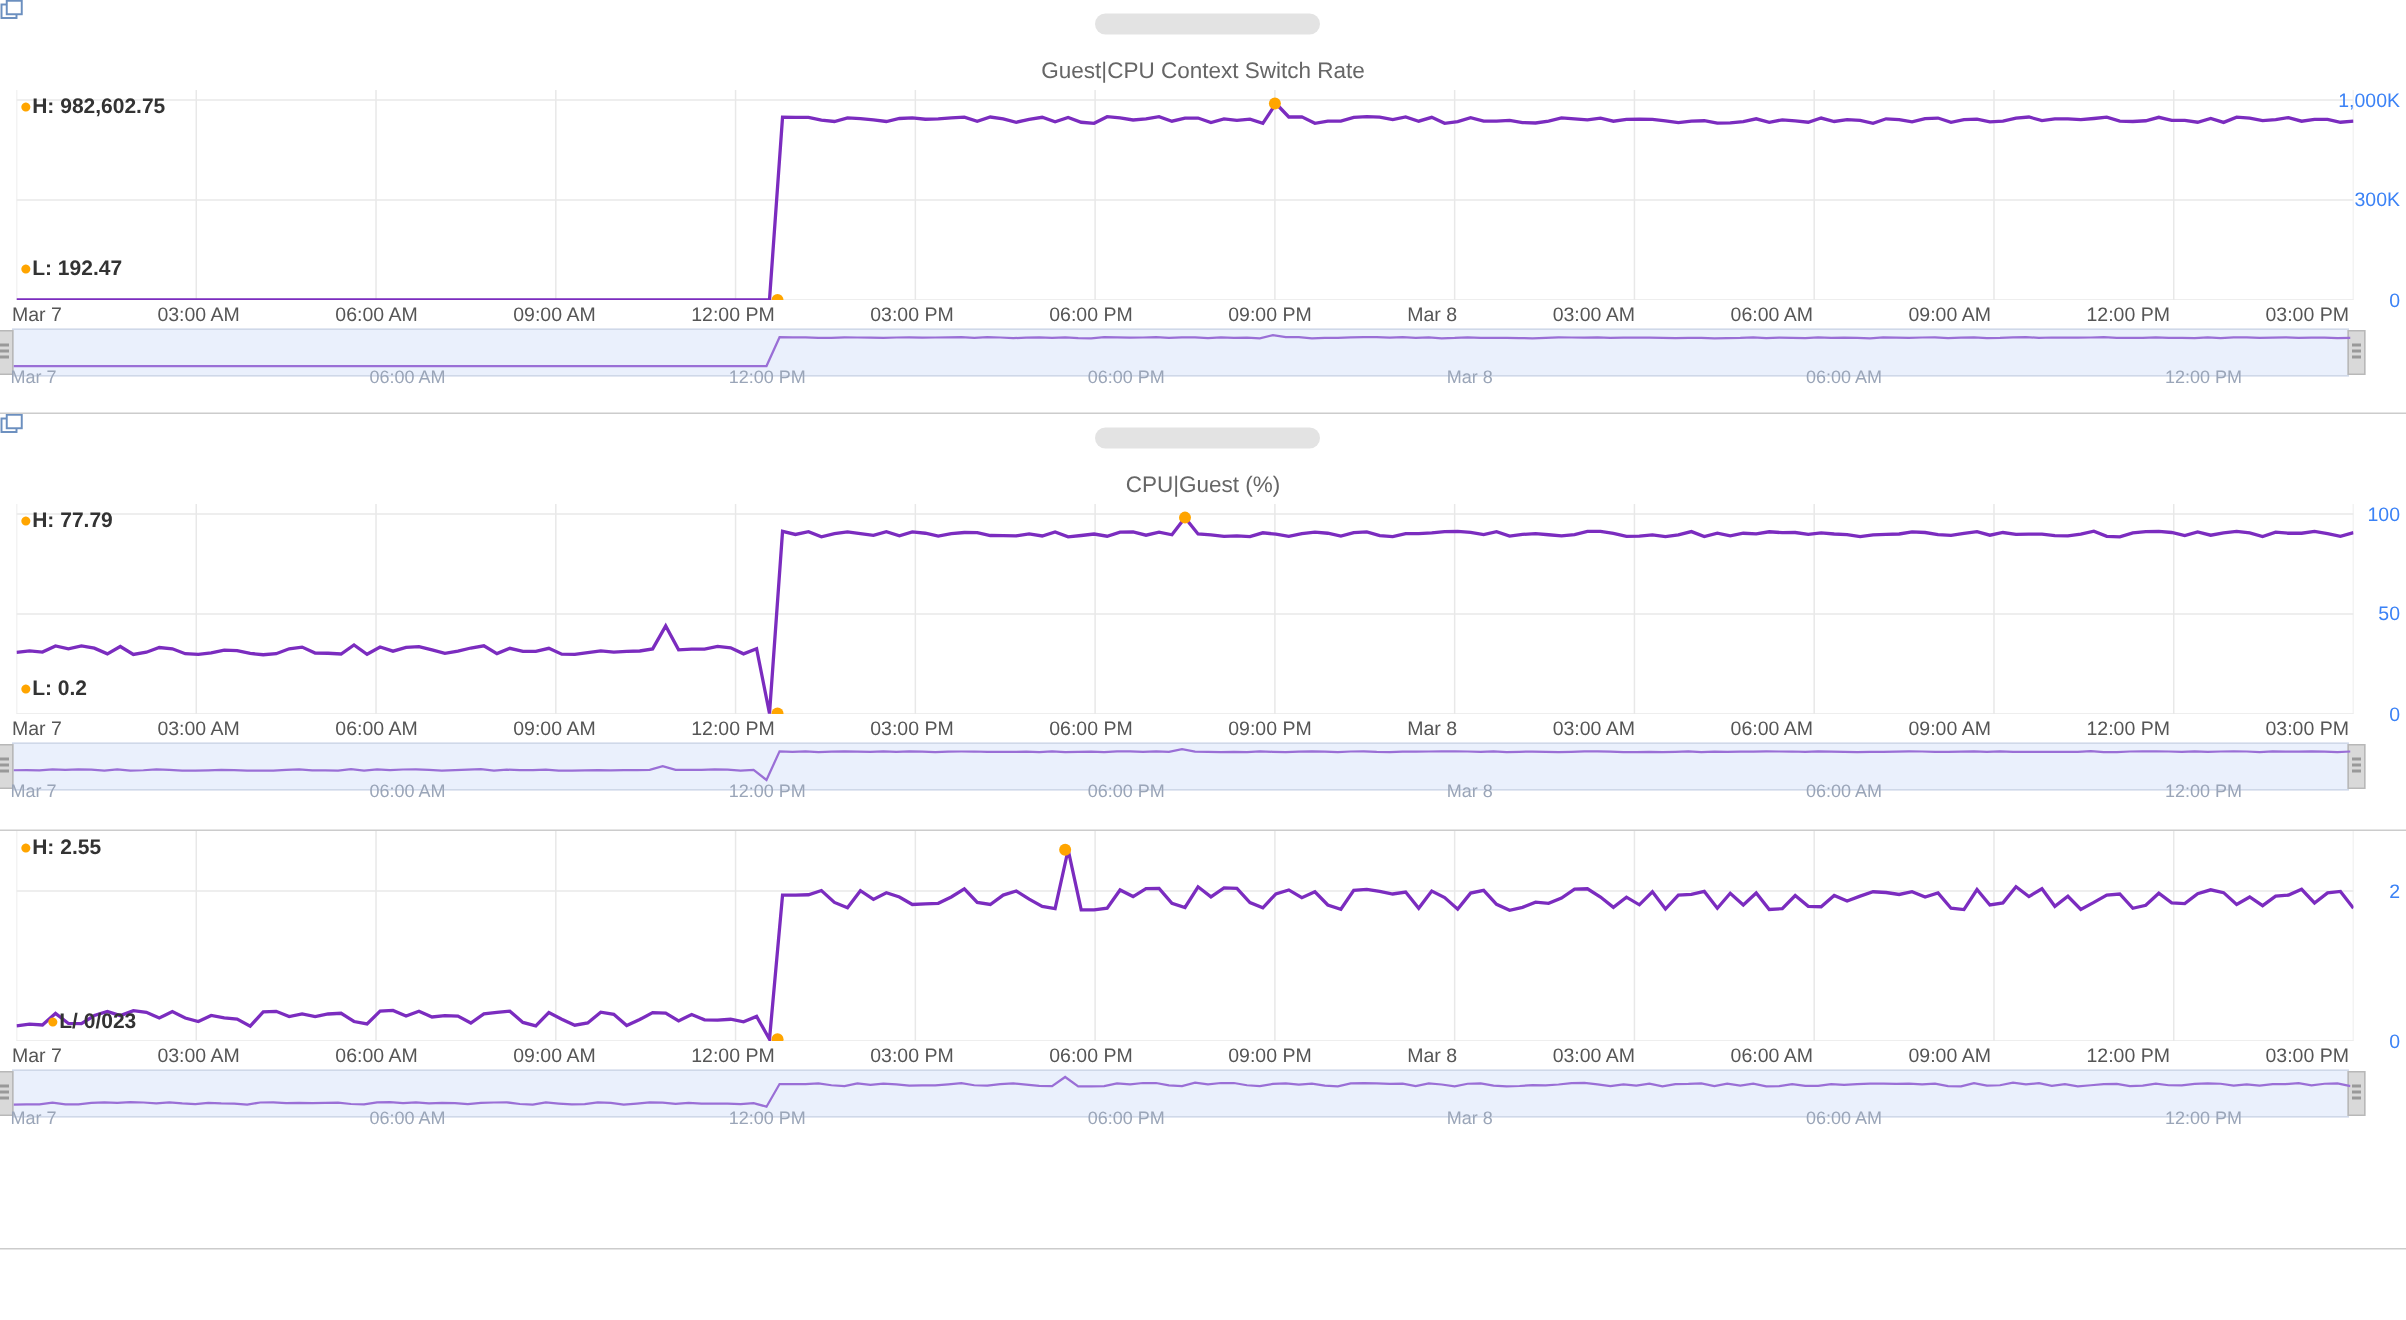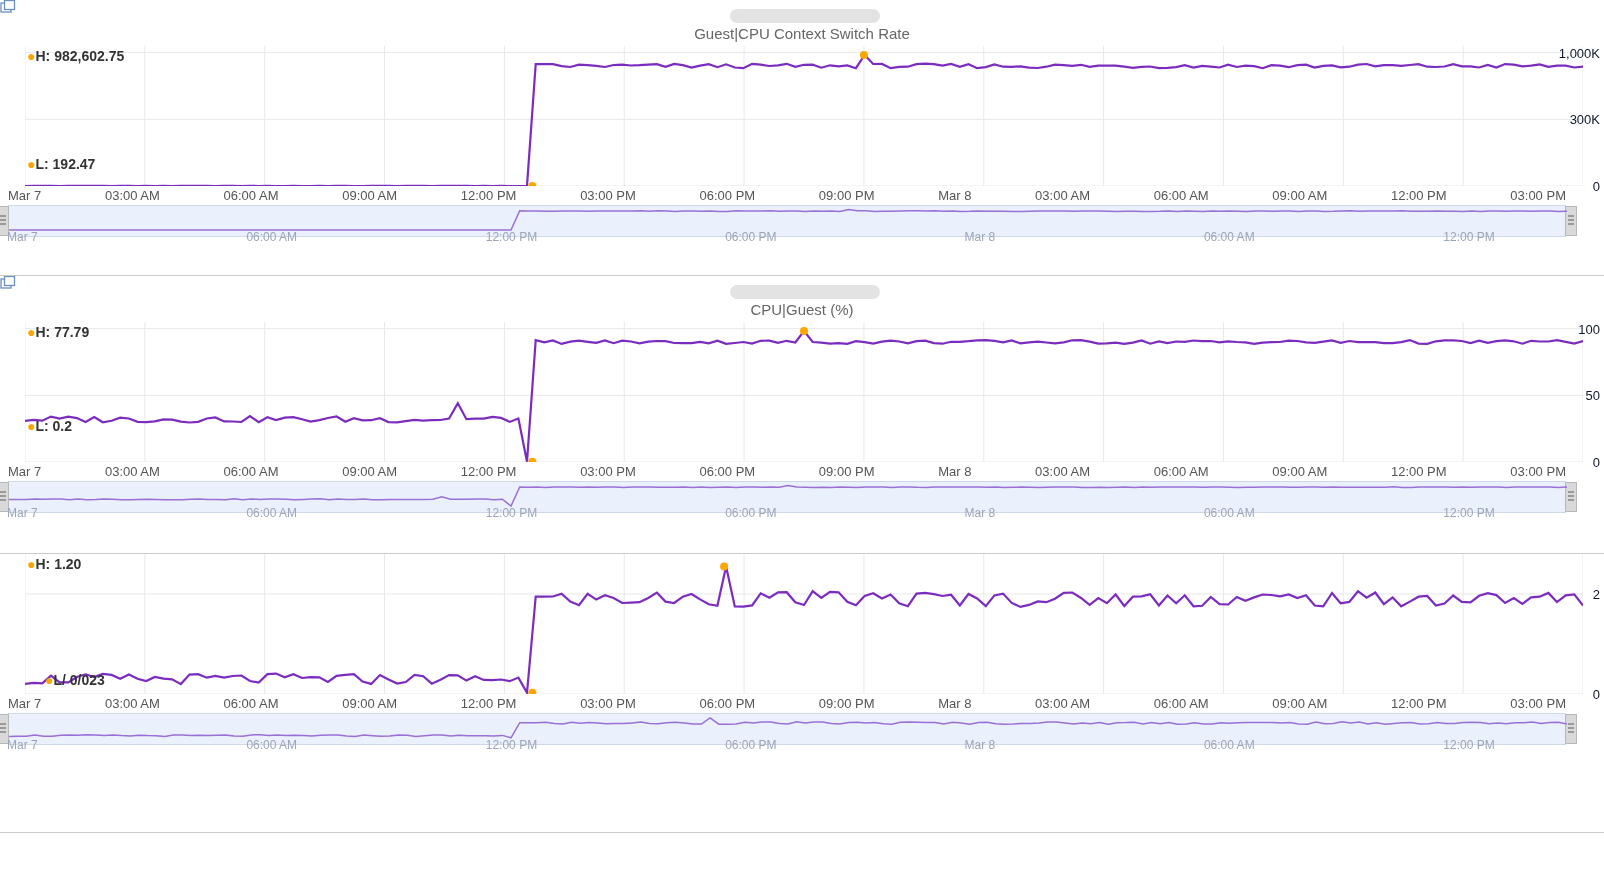--- a/index.html
+++ b/index.html
@@ -1,28 +1,28 @@
 <!DOCTYPE html>
 <html><head>
 <meta charset="utf-8">
 <style>
   html,body{margin:0;padding:0;background:#fff;font-family:-apple-system,BlinkMacSystemFont,"Segoe UI",Arial,sans-serif;color:#333;font-size:13px}
   body{width:1604px;height:880px;overflow:hidden}
   .panel{position:relative;border-bottom:1px solid #ccc}
   .hdr{text-align:center;padding:4px 0}
   .host{display:inline-flex;align-items:center;gap:6px;color:#8a8a8a}
   .redact{background:#e3e3e3;border-radius:8px;height:14px;width:150px;display:inline-block}
-  .metric{color:#666;font-size:15px;margin-top:2px}
-  .chartwrap{position:relative;height:140px;margin:0 38px 0 25px}
+  .metric{color:#666;font-size:15px;margin-top:16px}
+  .chartwrap{position:relative;height:140px;margin:0 38px 0 11px}
   svg{position:absolute;inset:0}
   .grid line{stroke:#e8e8e8;stroke-width:1}
   .series{fill:none;stroke:#7b2cbf;stroke-width:2.2}
   .hl{font-weight:600;font-size:14px}
   .dot{fill:#ffa500}
-  .yt{position:absolute;right:-34px;font-size:13px;color:#0f172a;transform:translateY(-50%)}
+  .yt{position:absolute;right:-34px;font-size:13px;color:#3b82f6;transform:translateY(-50%)}
   .xticks{display:flex;justify-content:space-between;padding:2px 38px 2px 8px;color:#555;font-size:13px}
   .scrubwrap{position:relative;height:30px;margin:0 38px 4px 8px;border:1px solid #cfd8e8;background:#eaf0fc}
   .scrub-line{position:absolute;left:0;right:0;stroke:#9a6fd6;stroke-width:1.5;fill:none}
   .scrub-ticks{position:absolute;bottom:6px;left:0;right:0;display:flex;color:#9aa5b8;font-size:12px}
   .scrub-ticks span{position:absolute;transform:translateX(-2px)}
   .handle{position:absolute;top:0;bottom:0;width:10px;background:#d9d9d9;border:1px solid #b8b8b8}
   .handle.l{left:-12px}
   .handle.r{right:-12px}
   .hbar{position:absolute;left:2px;right:2px;top:8px;height:2px;background:#999;box-shadow:0 4px 0 #999,0 8px 0 #999}
 </style>
@@ -143,21 +143,21 @@
             <line x1="1558" y1="0" x2="1558" y2="140"></line>
             <line x1="0" y1="6.666666666666686" x2="1558" y2="6.666666666666686"></line>
             <line x1="0" y1="73.33333333333334" x2="1558" y2="73.33333333333334"></line>
             <line x1="0" y1="140" x2="1558" y2="140"></line>
           </g>
         <path class="series" d="M0.0,98.9L8.7,97.9L17.3,98.7L26.0,94.6L34.6,96.5L43.3,94.6L51.9,96.1L60.6,99.9L69.2,95.0L77.9,100.3L86.6,98.8L95.2,95.7L103.9,96.5L112.5,99.8L121.2,100.2L129.8,99.3L138.5,97.4L147.1,97.7L155.8,99.6L164.5,100.5L173.1,99.8L181.8,96.5L190.4,95.4L199.1,99.4L207.7,99.5L216.4,100.0L225.0,94.0L233.7,100.2L242.4,95.3L251.0,98.1L259.7,95.6L268.3,95.1L277.0,97.3L285.6,99.6L294.3,98.1L302.9,96.0L311.6,94.5L320.3,99.7L328.9,96.2L337.6,98.3L346.2,98.2L354.9,96.2L363.5,100.1L372.2,100.3L380.8,99.1L389.5,97.9L398.2,98.7L406.8,98.2L415.5,98.0L424.1,96.6L432.8,81.3L441.4,97.2L450.1,96.7L458.7,96.7L467.4,94.9L476.1,95.9L484.7,99.9L493.4,96.5L502.0,139.7L510.7,18.2L519.3,20.3L528.0,18.5L536.6,21.9L545.3,19.7L554.0,18.6L562.6,19.8L571.3,20.9L579.9,18.5L588.6,21.2L597.2,18.6L605.9,19.5L614.5,21.4L623.2,19.7L631.9,19.0L640.5,19.1L649.2,21.0L657.8,21.1L666.5,21.2L675.1,19.9L683.8,21.3L692.4,18.6L701.1,21.9L709.8,21.0L718.4,20.0L727.1,21.5L735.7,18.8L744.4,18.6L753.0,20.8L761.7,18.8L770.3,20.5L779.0,9.1L787.7,20.0L796.3,20.6L805.0,21.6L813.6,21.2L822.3,21.8L830.9,19.2L839.6,20.1L848.2,21.6L856.9,19.7L865.6,18.7L874.2,19.5L882.9,21.4L891.5,19.1L900.2,18.6L908.8,21.1L917.5,21.7L926.1,19.8L934.8,19.8L943.5,19.2L952.1,18.4L960.8,18.2L969.4,18.9L978.1,20.4L986.7,18.4L995.4,21.4L1004.0,20.3L1012.7,19.7L1021.4,20.5L1030.0,21.3L1038.7,20.4L1047.3,18.3L1056.0,18.2L1064.6,19.6L1073.3,21.6L1081.9,21.4L1090.6,20.6L1099.3,21.8L1107.9,20.6L1116.6,18.4L1125.2,21.7L1133.9,19.5L1142.5,21.2L1151.2,19.5L1159.8,19.9L1168.5,18.5L1177.2,19.1L1185.8,19.0L1194.5,20.3L1203.1,19.3L1211.8,20.0L1220.4,20.4L1229.1,21.8L1237.7,20.6L1246.4,20.2L1255.1,20.0L1263.7,18.6L1272.4,19.0L1281.0,20.4L1289.7,20.9L1298.3,19.6L1307.0,18.4L1315.6,20.8L1324.3,19.0L1333.0,20.2L1341.6,20.1L1350.3,20.1L1358.9,21.1L1367.6,21.2L1376.2,20.1L1384.9,18.1L1393.5,21.6L1402.2,21.9L1410.9,19.3L1419.5,18.4L1428.2,18.3L1436.8,19.0L1445.5,21.1L1454.1,18.6L1462.8,20.8L1471.4,19.2L1480.1,18.3L1488.8,19.3L1497.4,21.7L1506.1,18.8L1514.7,19.5L1523.4,19.5L1532.0,18.2L1540.7,19.8L1549.3,21.5L1558.0,19.1"></path>
         <circle class="dot" cx="779" cy="9.079999999999984" r="4"></circle>
         <circle class="dot" cx="507.348717948718" cy="139.73333333333332" r="4"></circle>
       </svg>
       <div style="position:absolute;left:2px;top:2px" class="hl"><span style="color:#ffa500">●</span><span>H: 77.79</span></div>
-      <div style="position:absolute;left:2px;top:96px" class="hl"><span style="color:#ffa500">●</span><span>L: 0.2</span></div>
+      <div style="position:absolute;left:2px;top:114px" class="hl"><span style="color:#ffa500">●</span><span>L: 0.2</span></div>
       <div class="yt" style="top:6.666666666666686px">100</div>
         <div class="yt" style="top:73.33333333333334px">50</div>
         <div class="yt" style="top:140px">0</div>
     </div>
     <div class="xticks">
       <span>Mar 7</span>
         <span>03:00 AM</span>
         <span>06:00 AM</span>
         <span>09:00 AM</span>
         <span>12:00 PM</span>
@@ -210,21 +210,21 @@
             <line x1="1318.3076923076924" y1="0" x2="1318.3076923076924" y2="140"></line>
             <line x1="1438.1538461538462" y1="0" x2="1438.1538461538462" y2="140"></line>
             <line x1="1558" y1="0" x2="1558" y2="140"></line>
             <line x1="0" y1="40" x2="1558" y2="40"></line>
             <line x1="0" y1="140" x2="1558" y2="140"></line>
           </g>
         <path class="series" d="M0.0,129.9L8.7,128.8L17.3,129.3L26.0,121.6L34.6,128.3L43.3,128.4L51.9,123.0L60.6,120.3L69.2,123.1L77.9,119.8L86.6,120.9L95.2,124.7L103.9,120.4L112.5,124.7L121.2,127.0L129.8,123.0L138.5,124.6L147.1,125.4L155.8,130.1L164.5,120.6L173.1,120.2L181.8,123.7L190.4,121.9L199.1,123.7L207.7,122.0L216.4,121.5L225.0,127.0L233.7,128.6L242.4,120.1L251.0,119.6L259.7,123.3L268.3,120.2L277.0,124.0L285.6,123.1L294.3,123.4L302.9,128.0L311.6,121.9L320.3,120.9L328.9,120.1L337.6,127.6L346.2,129.9L354.9,121.0L363.5,125.5L372.2,129.5L380.8,128.0L389.5,120.8L398.2,122.2L406.8,129.7L415.5,125.7L424.1,121.1L432.8,121.4L441.4,126.6L450.1,122.3L458.7,125.9L467.4,126.1L476.1,125.5L484.7,127.2L493.4,123.6L502.0,138.8L510.7,42.7L519.3,42.7L528.0,42.5L536.6,39.7L545.3,47.6L554.0,51.2L562.6,39.8L571.3,45.6L579.9,41.2L588.6,44.0L597.2,49.0L605.9,48.6L614.5,48.2L623.2,44.0L631.9,38.6L640.5,47.6L649.2,49.0L657.8,42.7L666.5,40.0L675.1,45.4L683.8,50.3L692.4,51.8L701.1,12.5L709.8,52.5L718.4,52.6L727.1,51.4L735.7,39.3L744.4,43.7L753.0,38.4L761.7,38.2L770.3,48.2L779.0,51.0L787.7,37.2L796.3,43.9L805.0,37.9L813.6,38.3L822.3,47.7L830.9,51.2L839.6,41.9L848.2,39.3L856.9,44.5L865.6,40.5L874.2,49.3L882.9,52.2L891.5,39.6L900.2,38.9L908.8,40.2L917.5,42.0L926.1,40.7L934.8,51.5L943.5,40.0L952.1,44.4L960.8,52.1L969.4,41.4L978.1,39.6L986.7,48.9L995.4,52.9L1004.0,50.9L1012.7,47.4L1021.4,48.2L1030.0,44.7L1038.7,38.8L1047.3,38.5L1056.0,44.0L1064.6,50.9L1073.3,44.1L1081.9,49.2L1090.6,40.5L1099.3,52.0L1107.9,42.7L1116.6,42.3L1125.2,40.3L1133.9,51.5L1142.5,41.5L1151.2,49.3L1159.8,41.3L1168.5,52.3L1177.2,51.8L1185.8,43.0L1194.5,50.2L1203.1,50.5L1211.8,43.0L1220.4,46.7L1229.1,43.4L1237.7,40.5L1246.4,41.0L1255.1,42.3L1263.7,40.5L1272.4,44.0L1281.0,41.3L1289.7,51.5L1298.3,52.4L1307.0,39.0L1315.6,49.3L1324.3,47.9L1333.0,37.2L1341.6,43.7L1350.3,38.5L1358.9,50.2L1367.6,43.5L1376.2,52.3L1384.9,47.6L1393.5,42.7L1402.2,42.0L1410.9,51.5L1419.5,49.5L1428.2,41.5L1436.8,47.9L1445.5,48.4L1454.1,41.8L1462.8,39.2L1471.4,41.1L1480.1,49.0L1488.8,44.0L1497.4,49.8L1506.1,43.4L1514.7,42.7L1523.4,38.9L1532.0,48.0L1540.7,41.3L1549.3,40.3L1558.0,51.5"></path>
         <circle class="dot" cx="699.1025641025641" cy="12.5" r="4"></circle>
         <circle class="dot" cx="507.348717948718" cy="138.85" r="4"></circle>
       </svg>
-      <div style="position:absolute;left:2px;top:2px" class="hl"><span style="color:#ffa500">●</span><span>H: 1.20</span></div>
+      <div style="position:absolute;left:2px;top:2px" class="hl"><span style="color:#ffa500">●</span><span>H: 2.55</span></div>
       <div style="position:absolute;left:20px;top:118px" class="hl"><span style="color:#ffa500">●</span><span>L/ 0/023</span></div>
       <div class="yt" style="top:40px">2</div>
         <div class="yt" style="top:140px">0</div>
     </div>
     <div class="xticks">
       <span>Mar 7</span>
         <span>03:00 AM</span>
         <span>06:00 AM</span>
         <span>09:00 AM</span>
         <span>12:00 PM</span>

